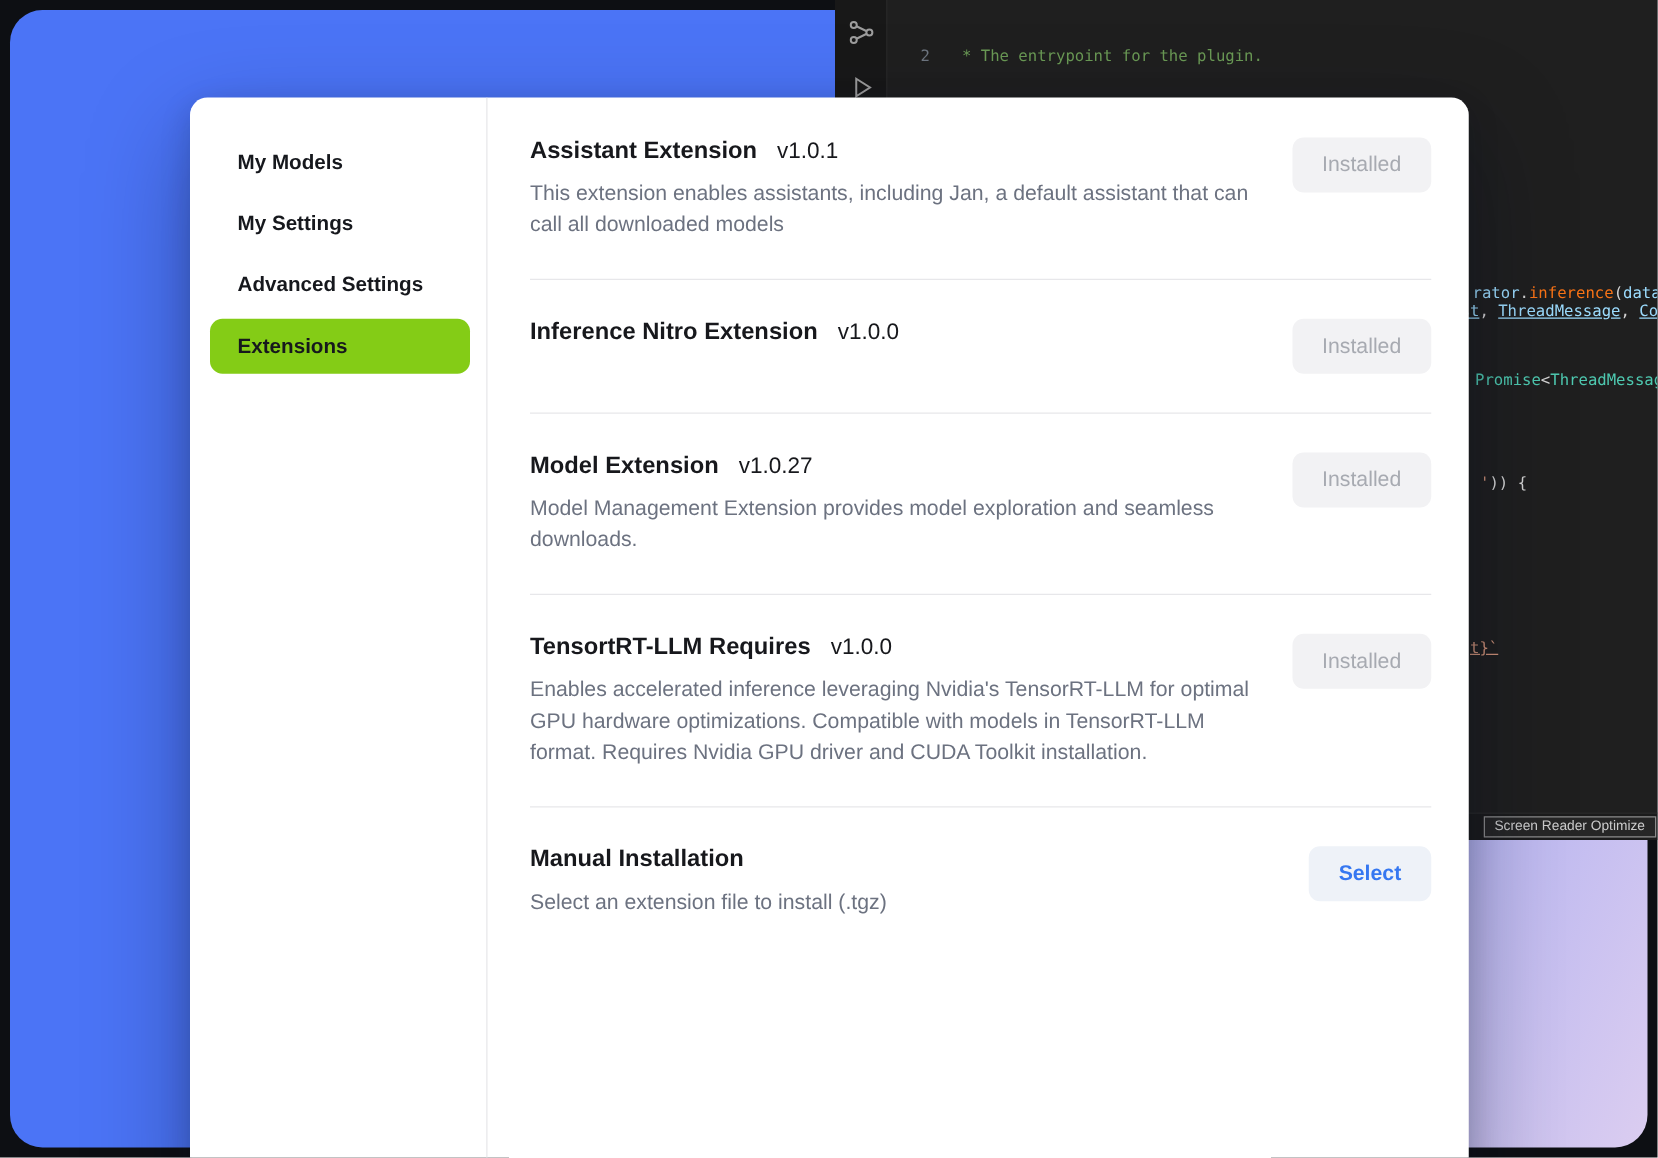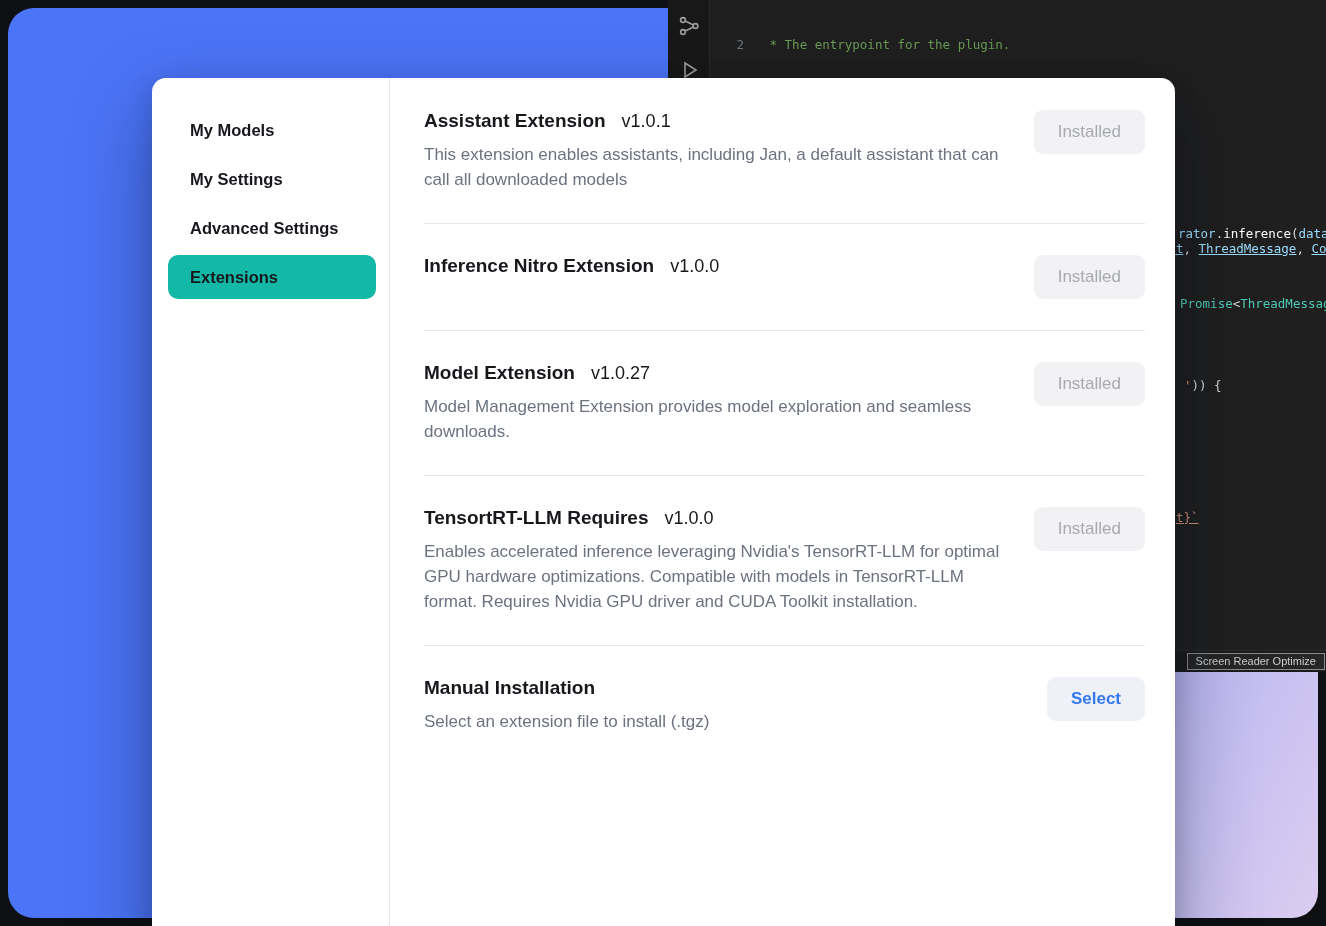--- a/index.html
+++ b/index.html
@@ -71,21 +71,21 @@
     border-right: 1px solid #e7e7ea;
     padding: 30px 14px 0 16px; box-sizing: border-box;
   }
   .nav-item {
     height: 44px; line-height: 44px; width: 208px;
     padding-left: 22px; box-sizing: border-box;
     border-radius: 10px; margin-bottom: 5px;
     font-size: 16.5px; font-weight: 700; color: #16181d;
     cursor: pointer; white-space: nowrap;
   }
-  .nav-item.active { background: #14b8a6; }
+  .nav-item.active { background: #84cc16; }
 
   .content { flex: 1; padding: 32px 30px 0 34px; box-sizing: border-box; }
   .ext { display: flex; justify-content: space-between; align-items: flex-start; }
   .ext-head { display: flex; align-items: baseline; gap: 16px; }
   .ext-name { font-size: 19px; font-weight: 700; color: #17181c; margin: 0; }
   .ext-ver { font-size: 18px; color: #17181c; text-align: center; }
   .desc { font-size: 17px; color: #6c7280; line-height: 25px; margin: 10px 0 0; max-width: 578px; }
   .link { color: #2d6bea; cursor: pointer; text-decoration: none; }
   .divider { border: none; border-top: 1px solid #e7e7ea; margin: 31px 0; }
 
@@ -121,21 +121,21 @@
   </div>
 
   <div class="code-area">
     <div class="code-line"><span class="ln">2</span><span><span style="color: rgb(106, 153, 85); text-align: right;"> * The entrypoint for the plugin.</span></span></div>
     <div class="code-line"><span class="ln">3</span><span><span style="color: rgb(106, 153, 85);"> */</span></span></div>
     <div class="code-line"><span class="ln">4</span><span></span></div>
     <div class="code-line"><span class="ln">5</span><span><span style="color: rgb(106, 153, 85);">// Web / extension runtime</span></span></div>
     <div class="code-line"><span class="ln">6</span><span><span style="color: rgb(197, 134, 192);">import </span><span style="color: rgb(212, 212, 212);">{</span><span style="color: rgb(156, 220, 254); text-decoration: underline;">log</span><span style="color: rgb(212, 212, 212);">, </span><span style="color: rgb(156, 220, 254); text-decoration: underline;">BaseExtension</span><span style="color: rgb(212, 212, 212);">, </span><span style="color: rgb(156, 220, 254); text-decoration: underline;">MessageEvent</span><span style="color: rgb(212, 212, 212);">, </span><span style="color: rgb(156, 220, 254); text-decoration: underline;">MessageRequest</span><span style="color: rgb(212, 212, 212);">, </span><span style="color: rgb(156, 220, 254); text-decoration: underline;">ThreadMessage</span><span style="color: rgb(212, 212, 212);">, </span><span style="color: rgb(156, 220, 254); text-decoration: underline;">ContentType</span></span></div>
   </div>
 
-  <div class="frag frag-1"><span style="color: rgb(156, 220, 254);">rator</span><span style="color: rgb(212, 212, 212);">.</span><span style="color: #ffffff;">inference</span><span style="color: rgb(212, 212, 212);">(</span><span style="color: rgb(156, 220, 254);">data</span></div>
+  <div class="frag frag-1"><span style="color: rgb(156, 220, 254);">rator</span><span style="color: rgb(212, 212, 212);">.</span><span style="color: #f97316;">inference</span><span style="color: rgb(212, 212, 212);">(</span><span style="color: rgb(156, 220, 254);">data</span></div>
   <div class="frag frag-2"><span style="color: rgb(78, 201, 176);">Promise</span><span style="color: rgb(212, 212, 212);">&lt;</span><span style="color: rgb(78, 201, 176);">ThreadMessage</span></div>
   <div class="frag frag-3"><span style="color: rgb(206, 145, 120);">'</span><span style="color: rgb(212, 212, 212);">)) {</span></div>
   <div class="frag frag-4"><span style="color: rgb(206, 145, 120); text-decoration: underline;">t}`</span></div>
 
   <div class="statusbar">
     <span class="sb-item">go</span>
     <span class="sb-box">Screen Reader Optimize</span>
   </div>
 </div>
 

